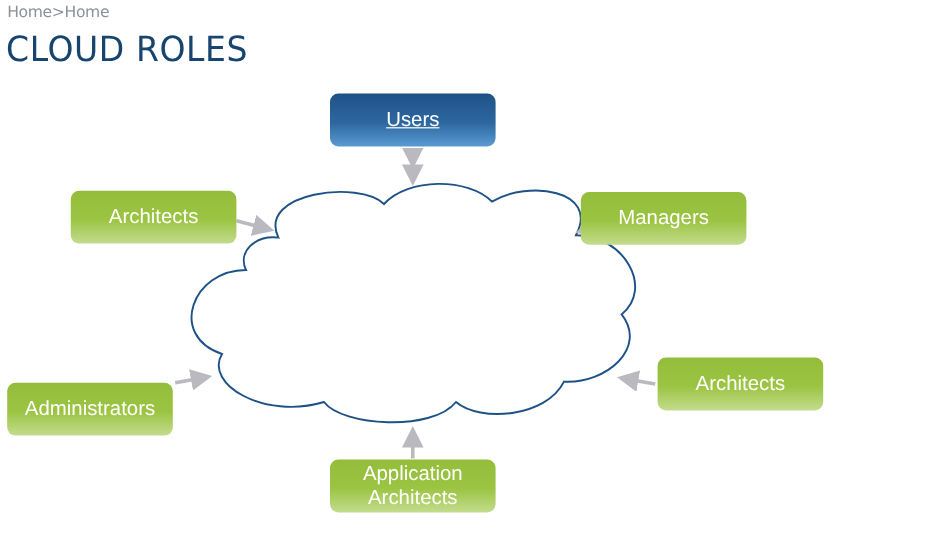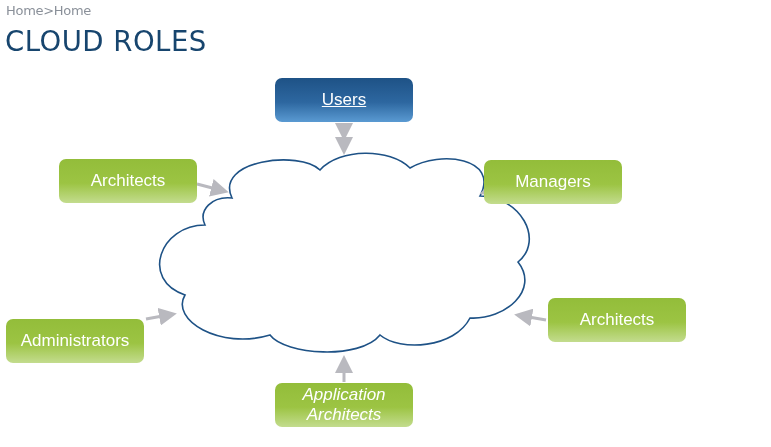--- a/index.html
+++ b/index.html
@@ -49,16 +49,16 @@
 </div>
 <div class="box green" style="left:484px;top:160px;width:138px;height:44px;">
   <span>Managers</span>
 </div>
 <div class="box green" style="left:6px;top:298px;width:138px;height:44px;margin-top:21px;">
   <span>Administrators</span>
 </div>
 <div class="box green" style="left:548px;top:298px;width:138px;height:44px;">
   <span>Architects</span>
 </div>
-<div class="box green" style="left:275px;top:383px;width:138px;height:44px;flex-direction:column;font-style:italic;">
+<div class="box green" style="left:275px;top:383px;width:138px;height:44px;flex-direction:column;">
   <span>Application</span>
   <span>Architects</span>
 </div>
 
 </body></html>

